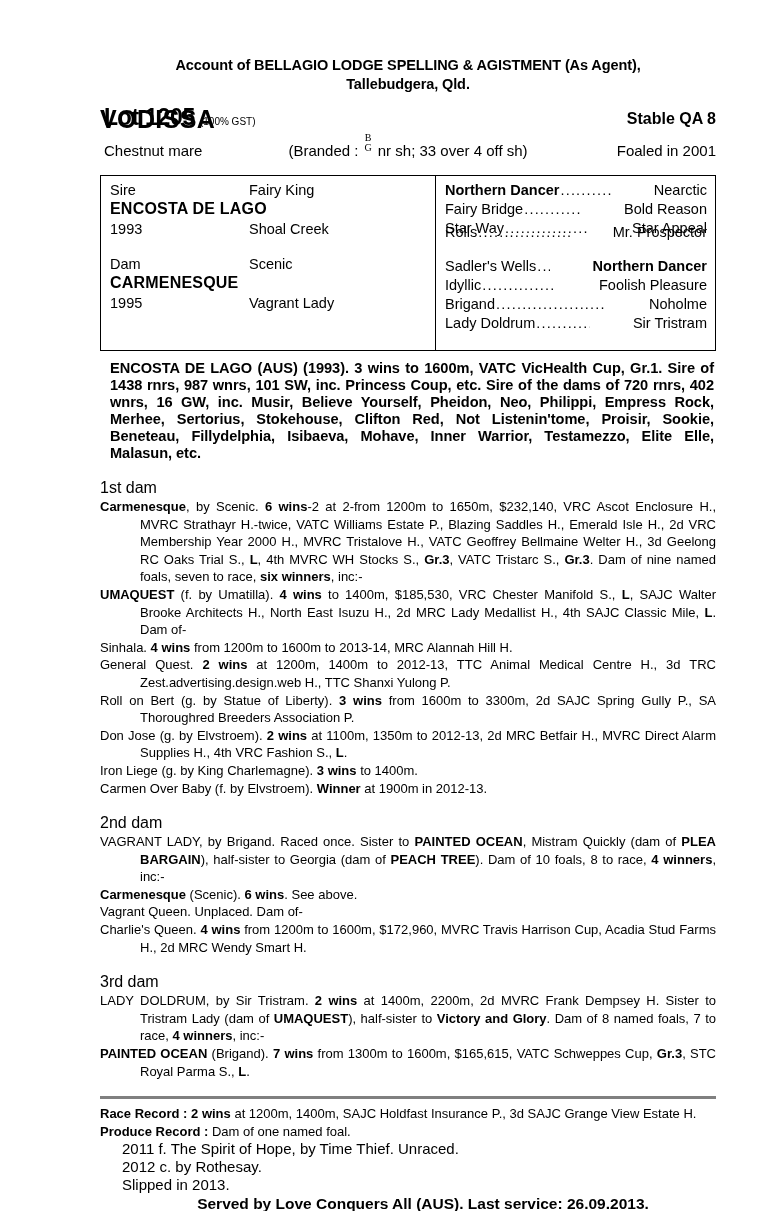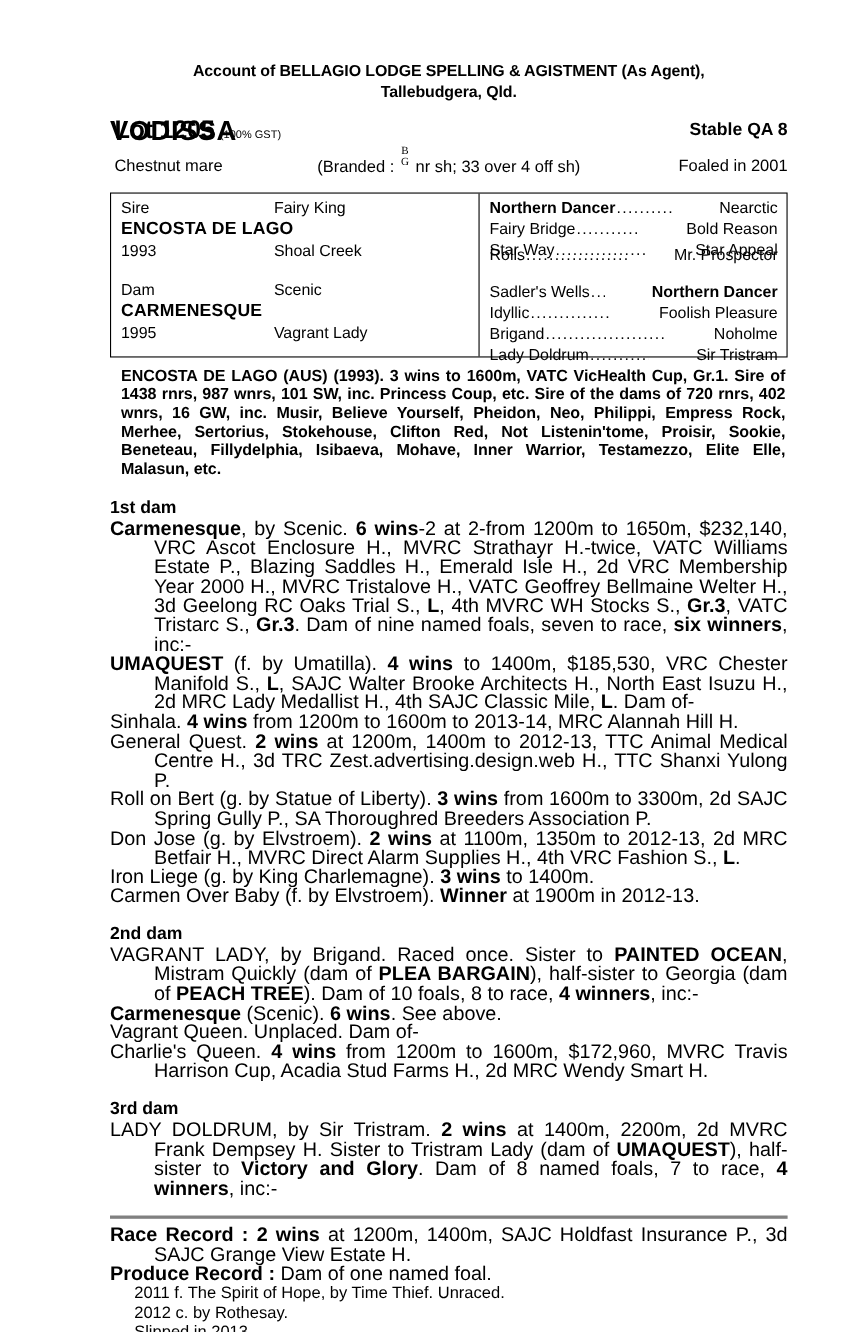--- a/index.html
+++ b/index.html
@@ -108,21 +108,21 @@
     font-size: 10px;
     font-family: "Liberation Serif", serif;
   }
   .brand-top { top: -9px; }
   .brand-bot { top: 1px; }
 
   
   .ped-table {
     margin-top: 9px;
     border: 1.5px solid #000;
-    height: 150px;
+    height: 176px;
     position: relative;
     box-sizing: border-box;
   }
   .ped-left {
     position: absolute;
     left: 0; top: 0; bottom: 0;
     width: 335px;
     border-right: 1.5px solid #000;
     box-sizing: border-box;
   }
@@ -169,26 +169,26 @@
     line-height: 17px;
     text-align: justify;
     letter-spacing: -0.05px;
     padding-left: 10px;
     padding-right: 2px;
   }
 
   
   .sec-head {
     font-size: 16px;
-    font-weight: bold;
+    font-weight: normal;
     margin-top: 17px;
     margin-bottom: 1px;
   }
   .blk {
-    font-size: 18px;
+    font-size: 13px;
     line-height: 17.6px;
     text-align: justify;
   }
   .blk p {
     margin: 0;
     text-indent: -40px;
     padding-left: 40px;
   }
   .i0 { padding-left: 40px; }
   .i1 { padding-left: 58px; }
@@ -319,20 +319,21 @@
   <div class="blk" id="second-dam-body">
         <p class="i0"><span>VAGRANT LADY, by Brigand. Raced once. Sister to </span><b>PAINTED OCEAN</b><span>, Mistram Quickly (dam of </span><b>PLEA BARGAIN</b><span>), half-sister to Georgia (dam of </span><b>PEACH TREE</b><span>). Dam of 10 foals, 8 to race, </span><b>4 winners</b><span>, inc:-</span></p>
         <p class="i1"><b>Carmenesque</b><span> (Scenic). </span><b>6 wins</b><span>. See above.</span></p>
         <p class="i1"><span>Vagrant Queen. Unplaced. Dam of-</span></p>
         <p class="i2"><span>Charlie's Queen. </span><b>4 wins</b><span> from 1200m to 1600m, $172,960, MVRC Travis Harrison Cup, Acadia Stud Farms H., 2d MRC Wendy Smart H.</span></p>
       </div>
 
   <div class="sec-head">3rd dam</div>
   <div class="blk" id="third-dam-body">
         <p class="i0"><span>LADY DOLDRUM, by Sir Tristram. </span><b>2 wins</b><span> at 1400m, 2200m, 2d MVRC Frank Dempsey H. Sister to Tristram Lady (dam of </span><b>UMAQUEST</b><span>), half-sister to </span><b>Victory and Glory</b><span>. Dam of 8 named foals, 7 to race, </span><b>4 winners</b><span>, inc:-</span></p>
+        <p class="i1"><b>PAINTED OCEAN</b><span> (Brigand). </span><b>7 wins</b><span> from 1300m to 1600m, $165,615, VATC Schweppes Cup, </span><b>Gr.3</b><span>, STC Royal Parma S., </span><b>L</b><span>.</span></p>
       </div>
 
   <div class="rule"></div>
   <div class="footer">
     <div class="blk" id="race-record-body">
           <p class="i0"><b>Race Record : </b><b>2 wins</b><span> at 1200m, 1400m, SAJC Holdfast Insurance P., 3d SAJC Grange View Estate H.</span></p>
         </div>
     <div class="blk" id="produce-record-body">
           <p class="i0"><b>Produce Record : </b><span>Dam of one named foal.</span></p>
         </div>

